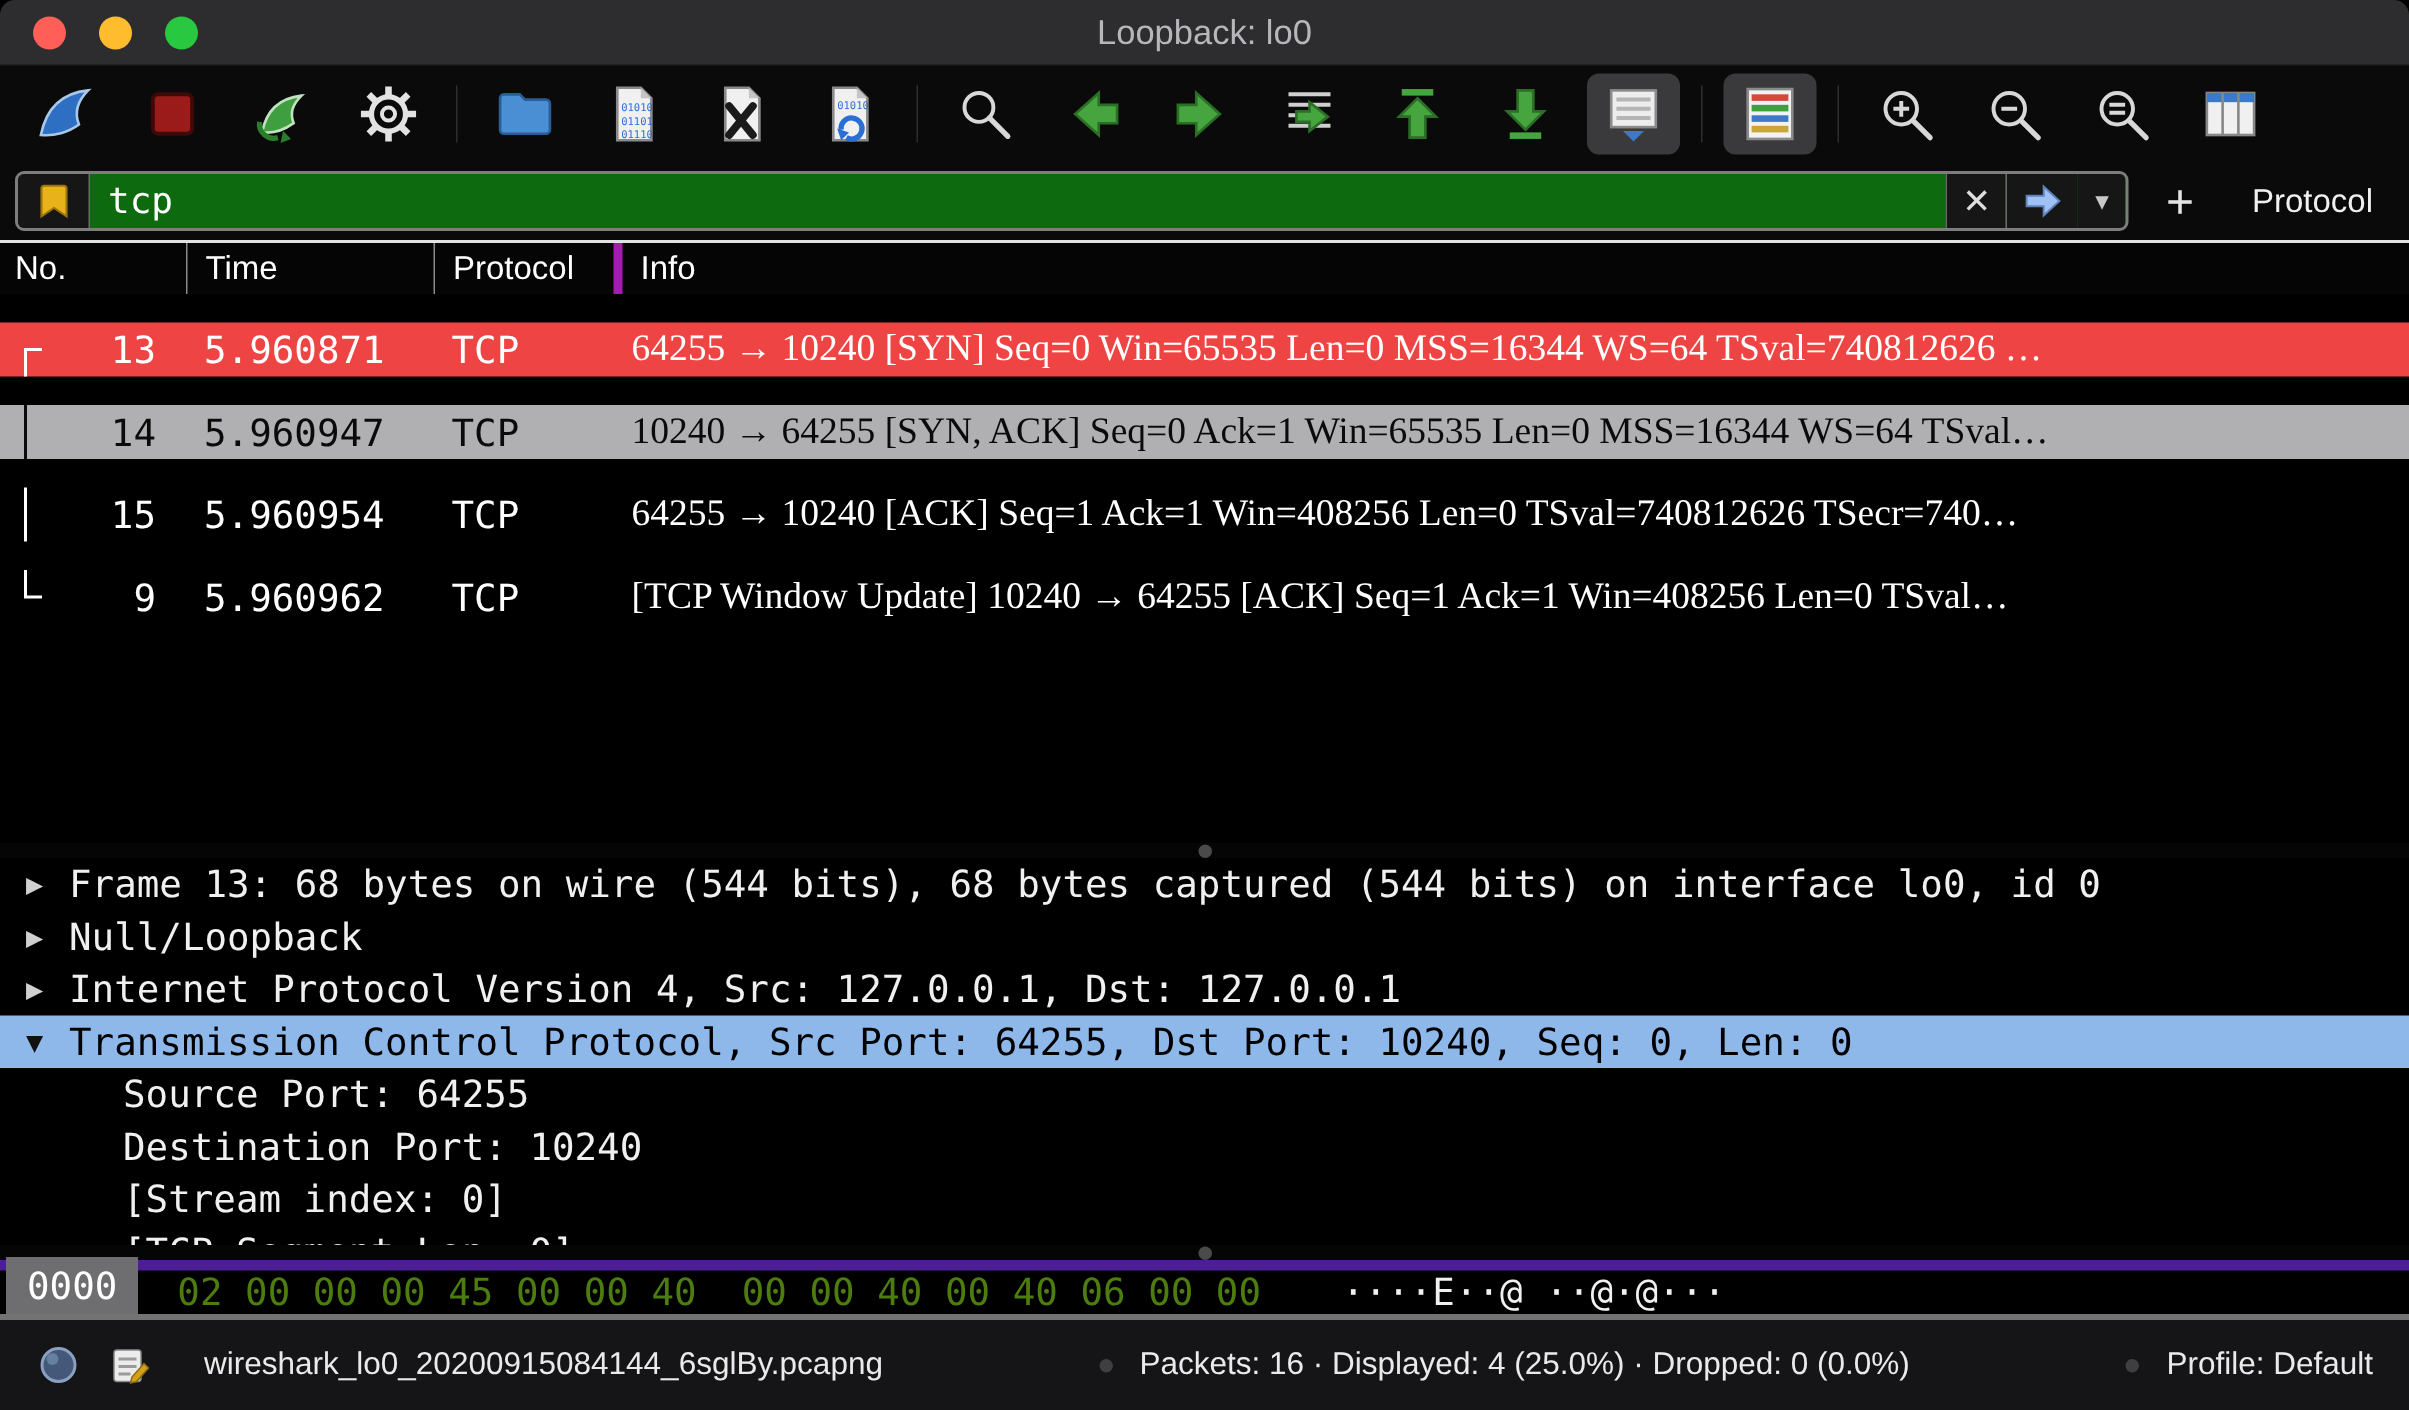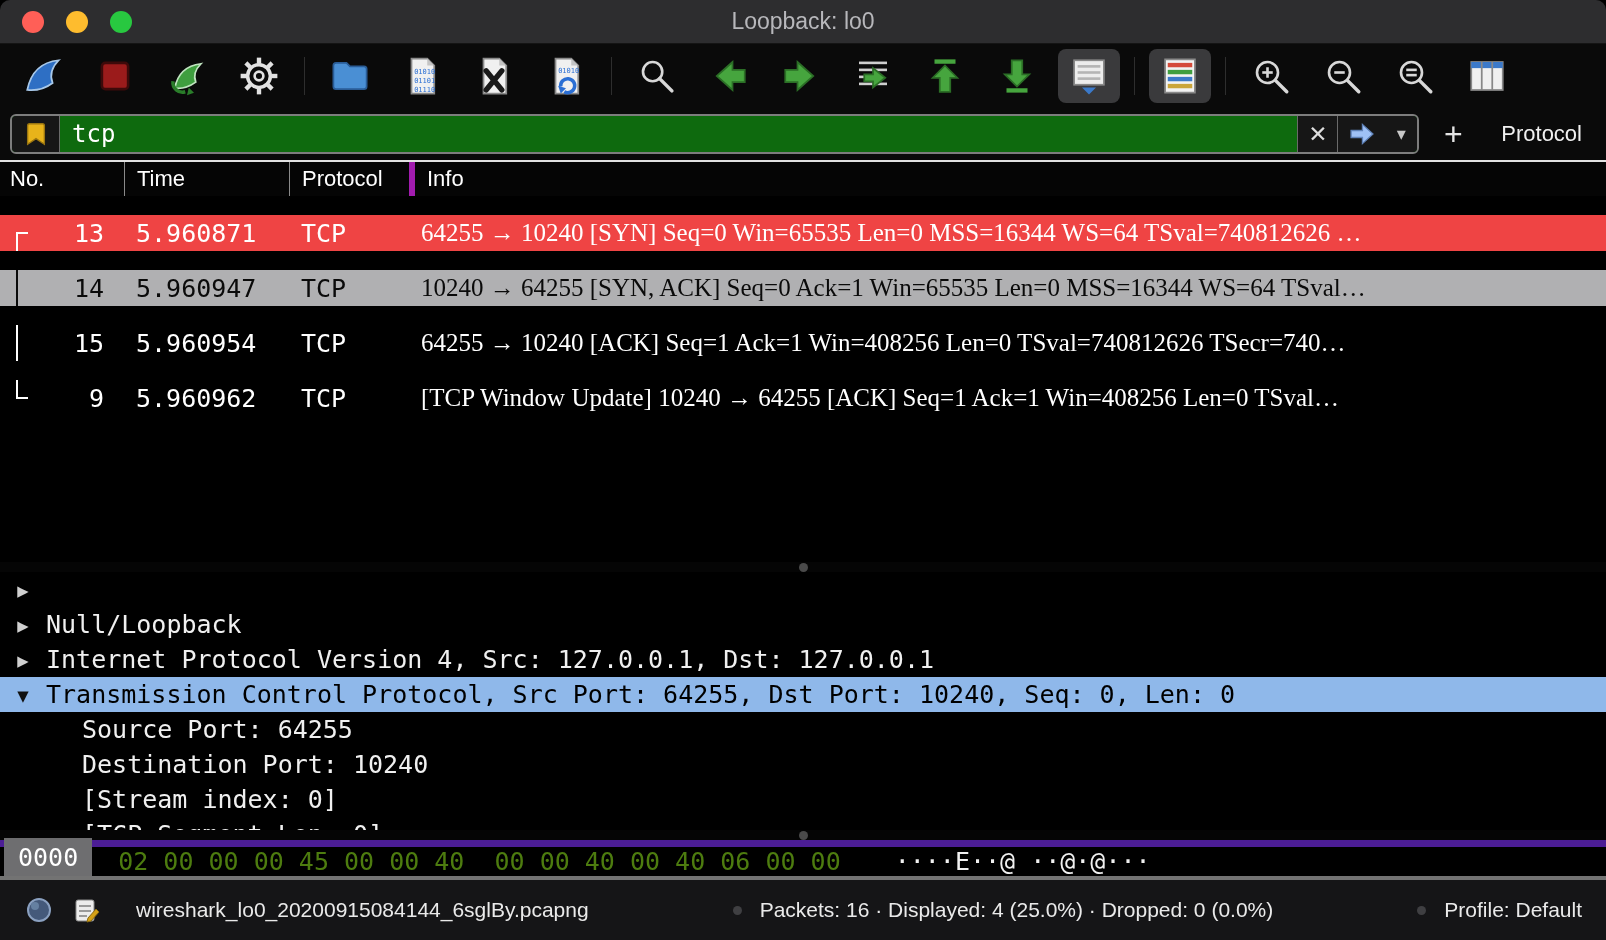--- a/index.html
+++ b/index.html
@@ -335,20 +335,21 @@
     <div class="pl-filler"></div>
   </div>
 
   <div class="splitter">
       <div class="grip"></div>
     </div>
 
   <div class="details">
     <div class="dline">
       <div class="arrow">▶</div>
+      <div class="dtext">Frame 13: 68 bytes on wire (544 bits), 68 bytes captured (544 bits) on interface lo0, id 0</div>
     </div>
     <div class="dline">
       <div class="arrow">▶</div>
       <div class="dtext">Null/Loopback</div>
     </div>
     <div class="dline">
       <div class="arrow">▶</div>
       <div class="dtext">Internet Protocol Version 4, Src: 127.0.0.1, Dst: 127.0.0.1</div>
     </div>
     <div class="dline selected">

